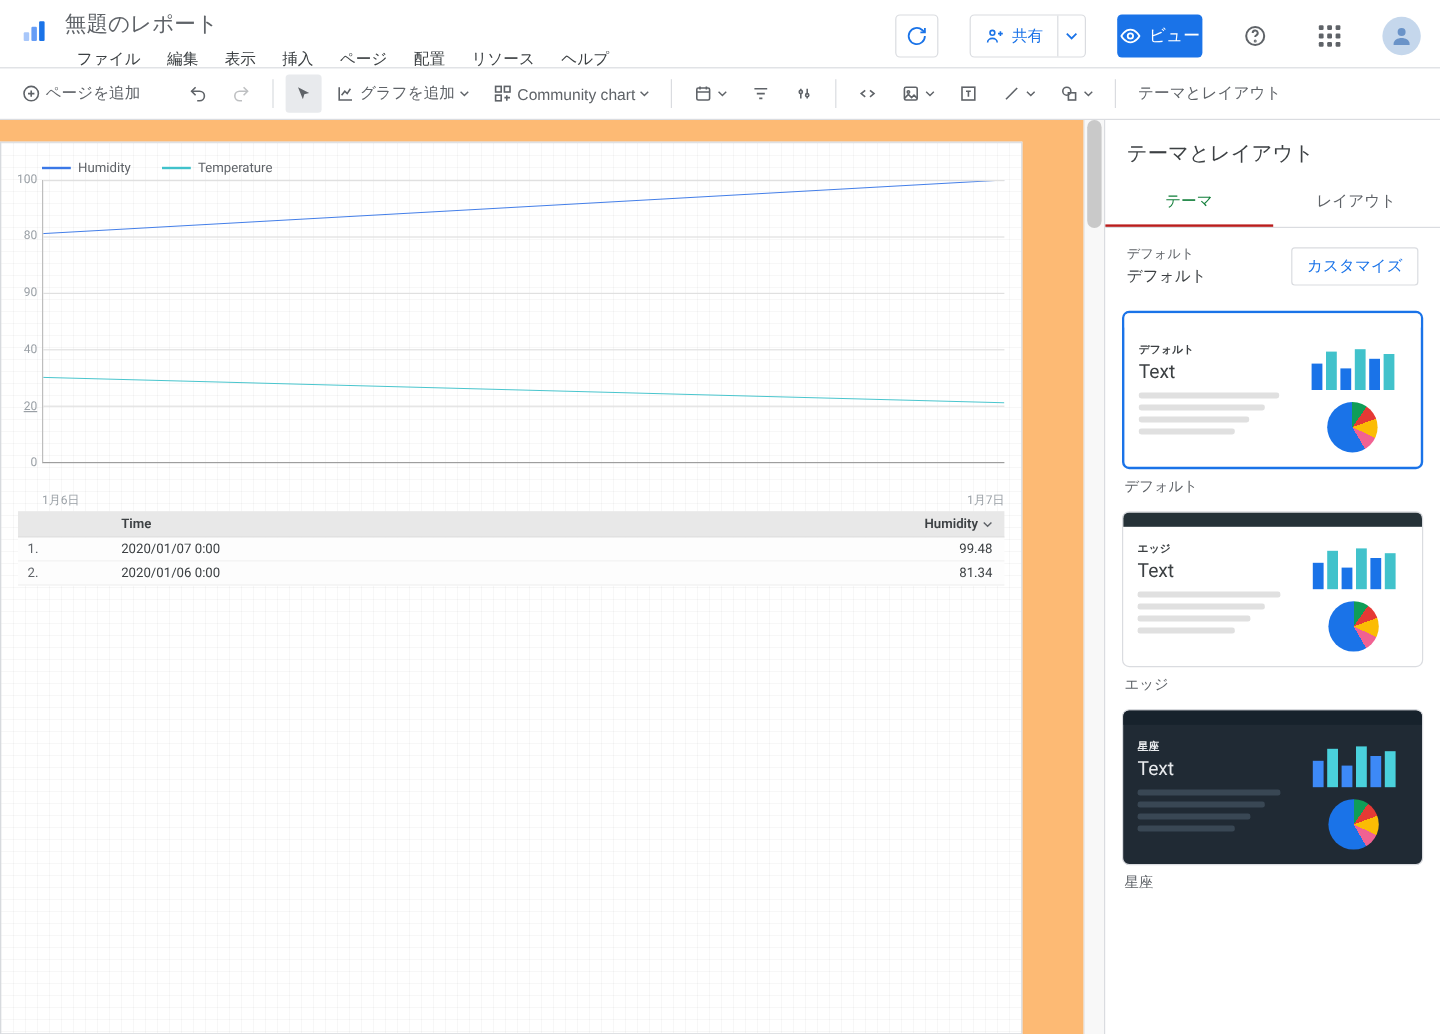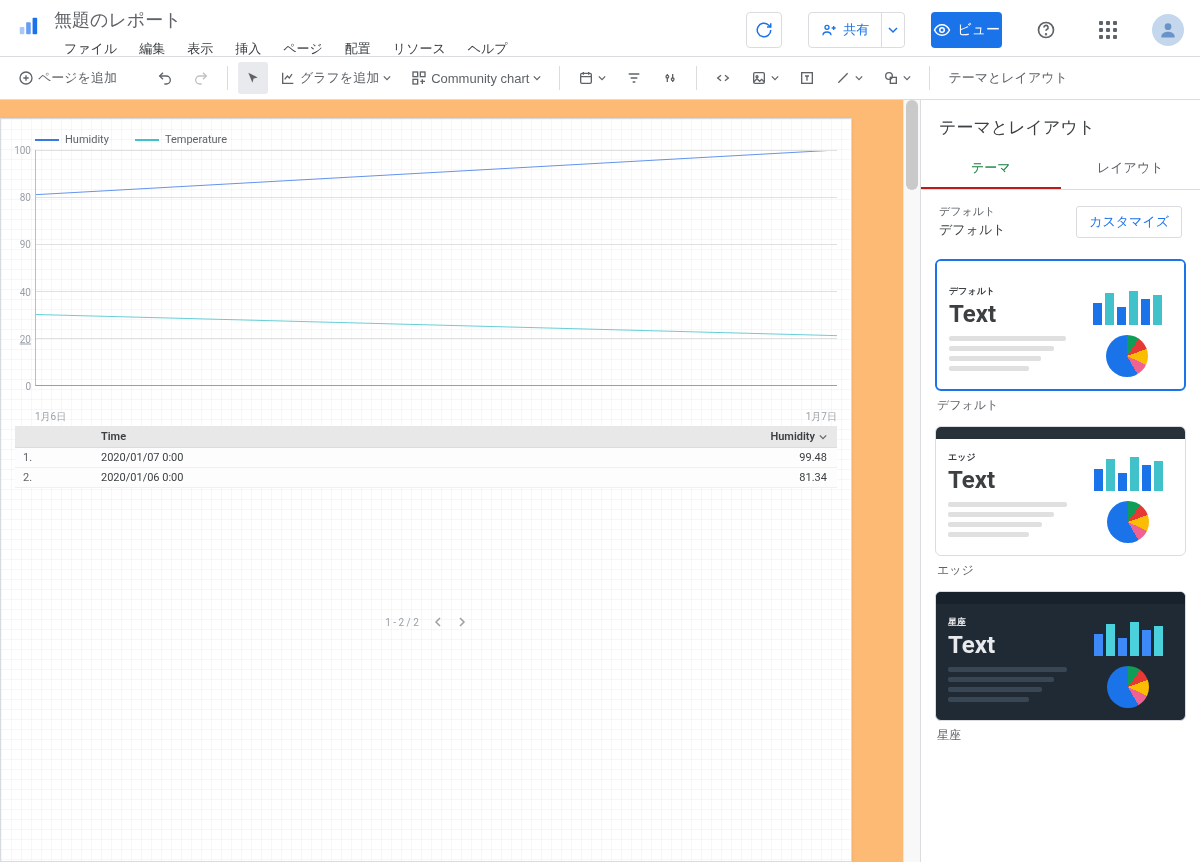--- a/index.html
+++ b/index.html
@@ -66,21 +66,21 @@
 .theme-card.selected { border:2px solid #1a73e8; }
 .theme-header { height:12px; }
 .theme-body { display:flex;padding:12px; height:116px; gap:10px; }
 .theme-left { flex:1;display:flex;flex-direction:column; }
 .theme-right { width:90px;display:flex;flex-direction:column;gap:10px;align-items:center; }
 .bars { display:flex;align-items:flex-end;gap:3px;height:40px; }
 .bars span { width:9px; }
 .pie { width:42px;height:42px;border-radius:50%;background:conic-gradient(#0f9d58 0 35deg,#e53935 35deg 70deg,#fbbc04 70deg 115deg,#f06292 115deg 150deg,#1a73e8 150deg 360deg); }
 .theme-name { font-size:12px;color:#5f6368;margin:6px 16px 12px; }
 .theme-small-label{font-size:9px;font-weight:700;margin-bottom:2px;}
-.theme-text-big{font-size:24px;font-weight:700;margin-bottom:8px;}
+.theme-text-big{font-size:16px;font-weight:400;margin-bottom:8px;}
 .theme-lines span{display:block;height:5px;background:currentColor;border-radius:2px;margin-bottom:5px;}
 svg { display:block; }
 </style>
 </head>
 <body>
 
 <div class="header">
   <div class="logo">
     <svg width="22" height="22" viewBox="0 0 24 24">
         <rect x="3" y="13" width="5" height="8" rx="1" fill="#a8c7fa"></rect>
@@ -331,29 +331,20 @@
               <div class="dt-time">2020/01/07 0:00</div>
               <div class="dt-val">99.48</div>
             </div>
             <div class="dt-row">
               <div class="dt-idx">2.</div>
               <div class="dt-time">2020/01/06 0:00</div>
               <div class="dt-val">81.34</div>
             </div>
           </div>
       </div>
-      <div class="pager">
-        <span>1 - 2 / 2</span>
-        <svg width="10" height="10" viewBox="0 0 10 10">
-            <path d="M7 1L3 5l4 4" fill="none" stroke="#9aa0a6" stroke-width="1.5"></path>
-          </svg>
-        <svg width="10" height="10" viewBox="0 0 10 10">
-            <path d="M3 1l4 4-4 4" fill="none" stroke="#9aa0a6" stroke-width="1.5"></path>
-          </svg>
-      </div>
       <div style="height:140px"></div>
     </div>
   </div>
 
   <div class="side-panel">
     <div class="sp-title">テーマとレイアウト</div>
     <div class="sp-tabs">
       <div class="sp-tab active">テーマ</div>
       <div class="sp-tab">レイアウト</div>
     </div>

